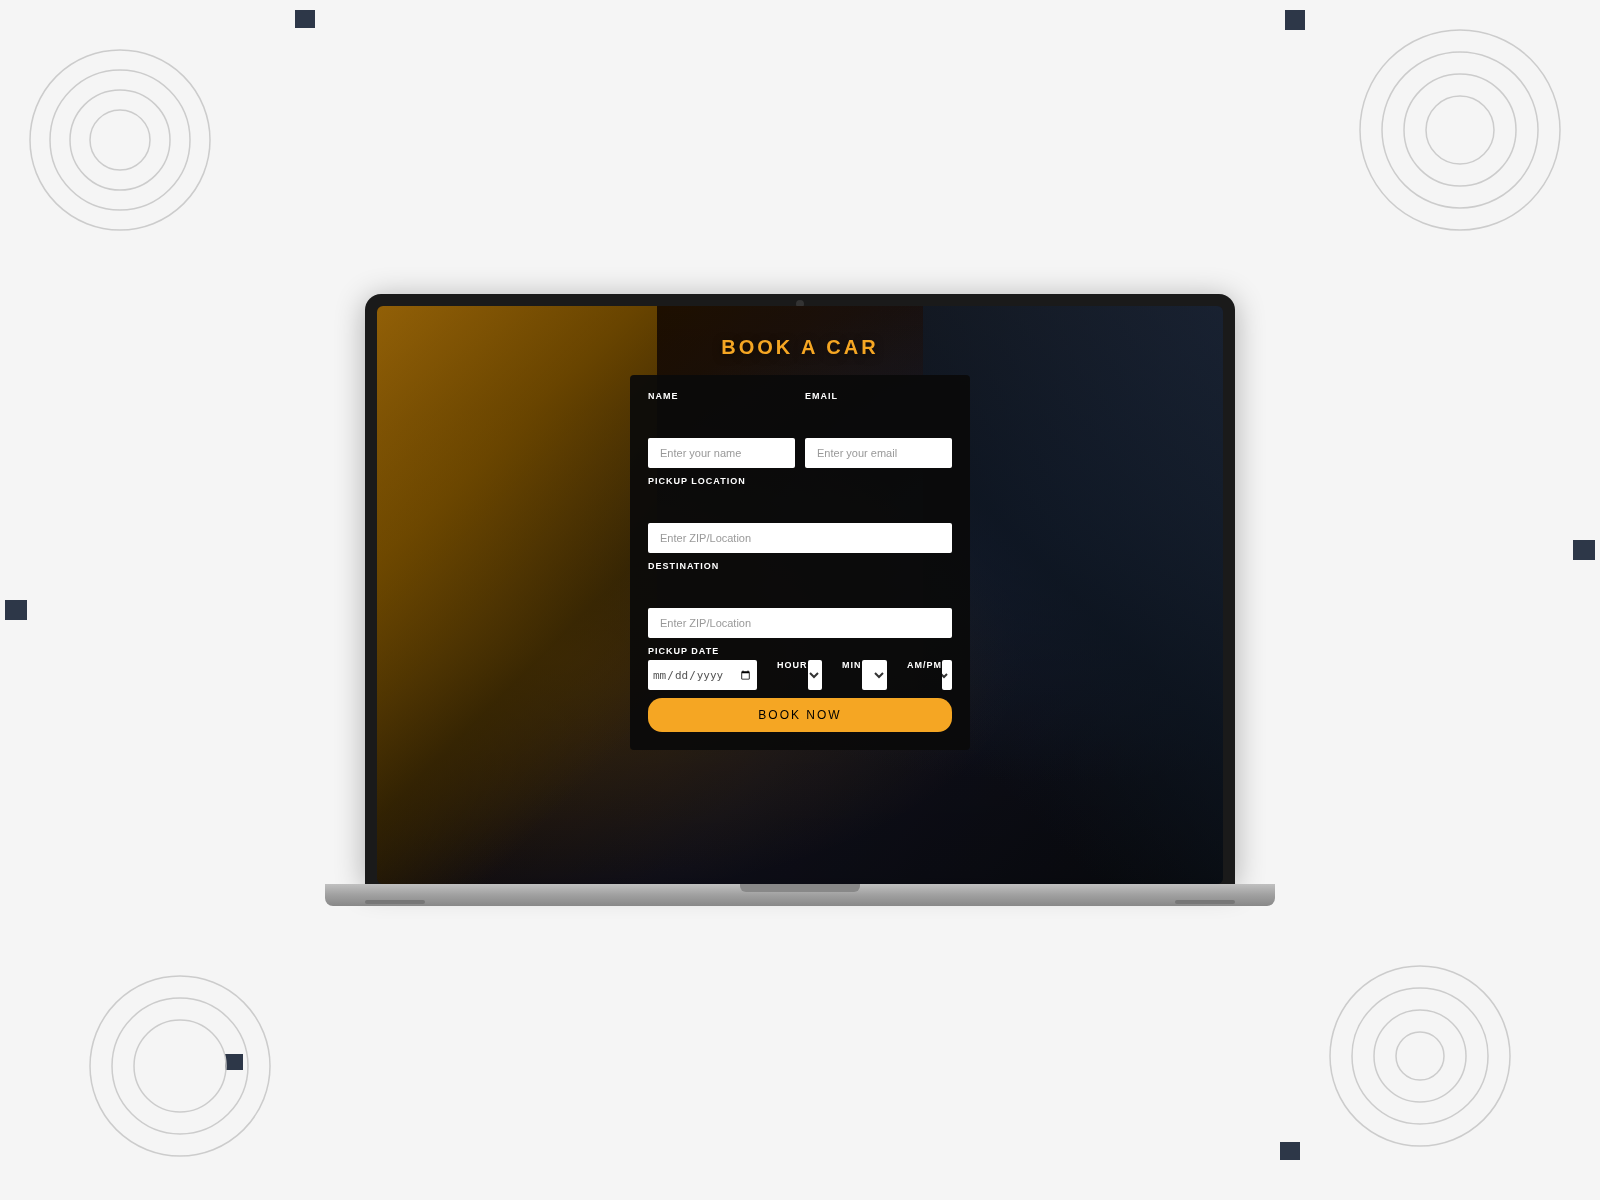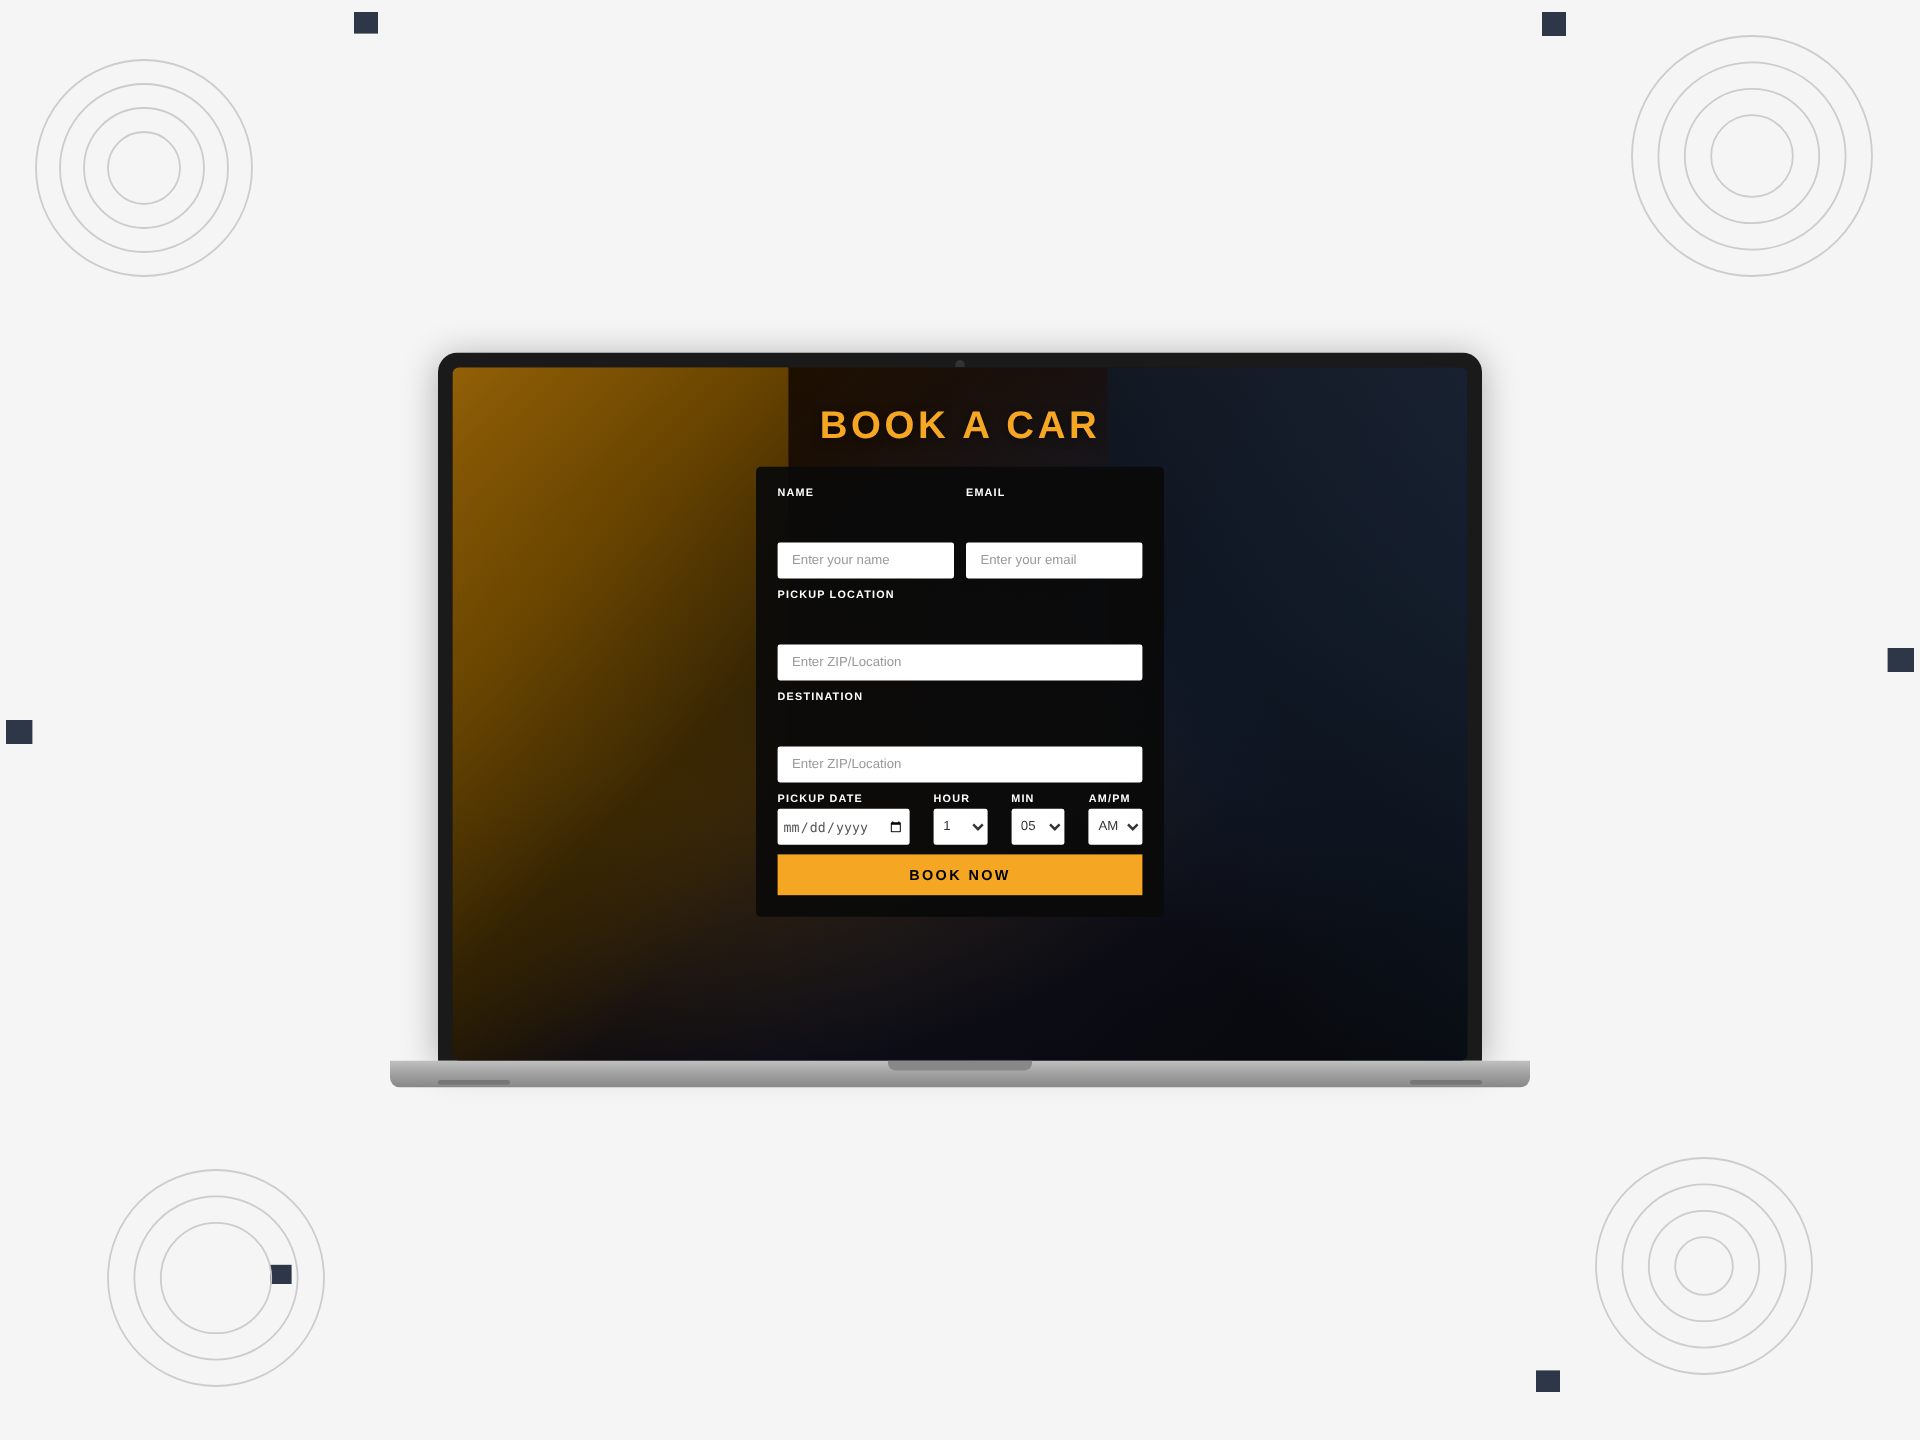--- a/index.html
+++ b/index.html
@@ -119,21 +119,21 @@
       top: 0;
       width: 300px;
       height: 100%;
       background: linear-gradient(225deg, #1a2535 0%, #0d1520 50%, transparent 80%);
       opacity: 0.8;
     }
 
     .page-title {
       position: relative;
       z-index: 2;
-      font-size: 32px;
+      font-size: 20px;
       font-weight: 900;
       color: #f5a623;
       letter-spacing: 3px;
       text-transform: uppercase;
       margin-bottom: 16px;
       text-shadow: 0 2px 8px rgba(0,0,0,0.5);
     }
 
     
     .form-card {
@@ -197,21 +197,21 @@
     }
 
     .pickup-date-group {
       display: flex;
       flex-direction: column;
       flex: 2;
     }
 
     .time-group {
       display: flex;
-      flex-direction: column;
+      flex-direction: row;
       flex: 1;
     }
 
     .form-select {
       height: 30px;
       background: #ffffff;
       border: none;
       border-radius: 2px;
       padding: 0 4px;
       font-size: 11px;
@@ -231,23 +231,23 @@
       color: #555;
       outline: none;
       width: 100%;
     }
 
     .book-btn {
       width: 100%;
       height: 34px;
       background: #f5a623;
       border: none;
-      border-radius: 0;
+      border-radius: 14px;
       font-size: 12px;
-      font-weight: 700;
+      font-weight: 400;
       letter-spacing: 2px;
       color: #000;
       cursor: pointer;
       text-transform: uppercase;
     }
 
     
     .laptop-base {
       width: 950px;
       height: 22px;

